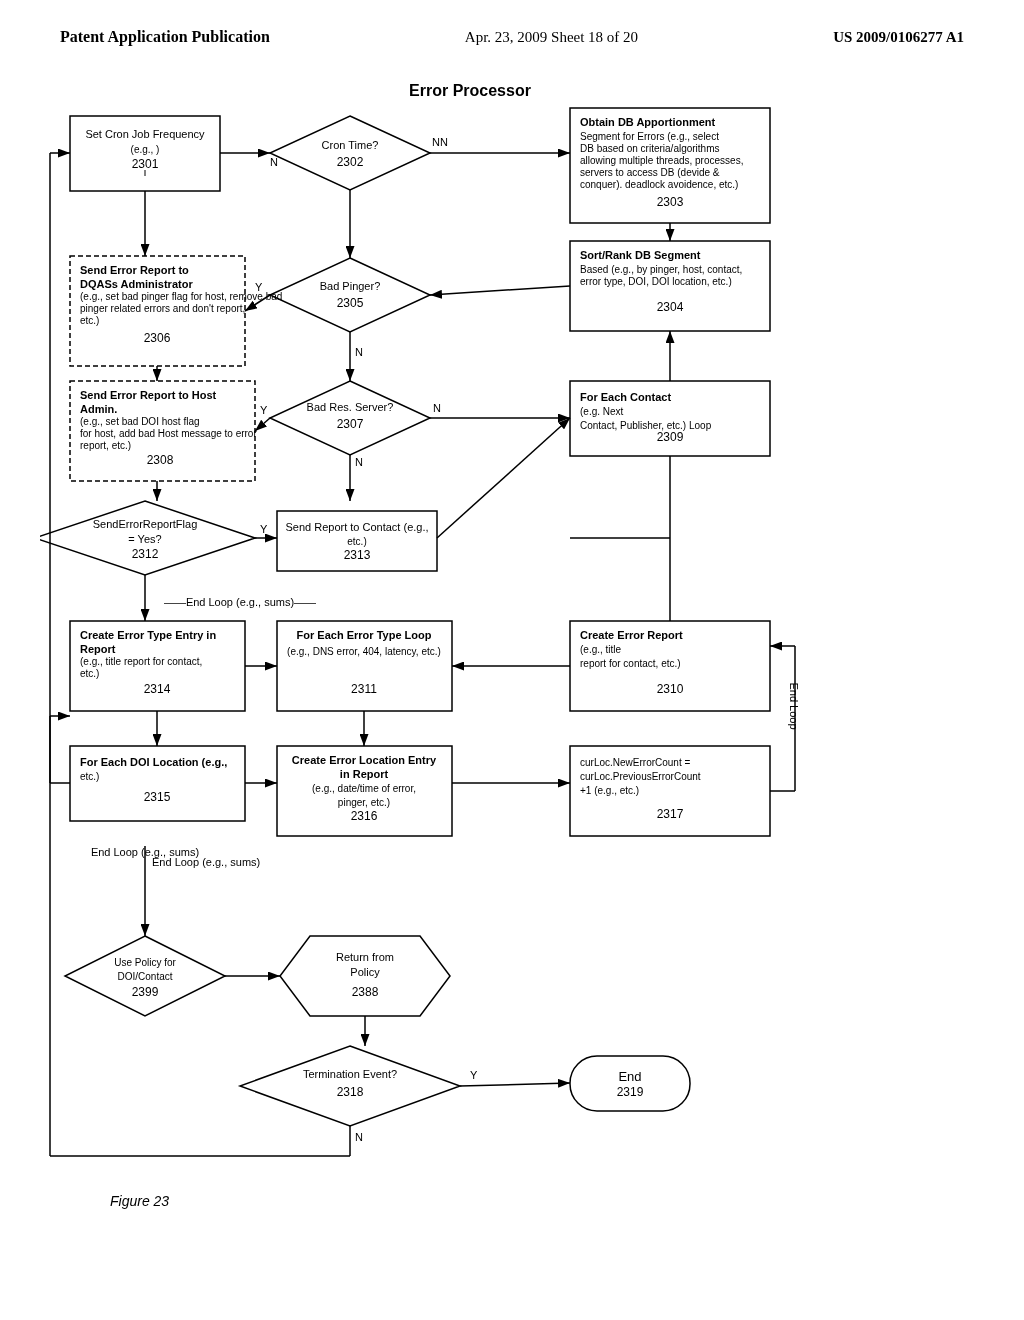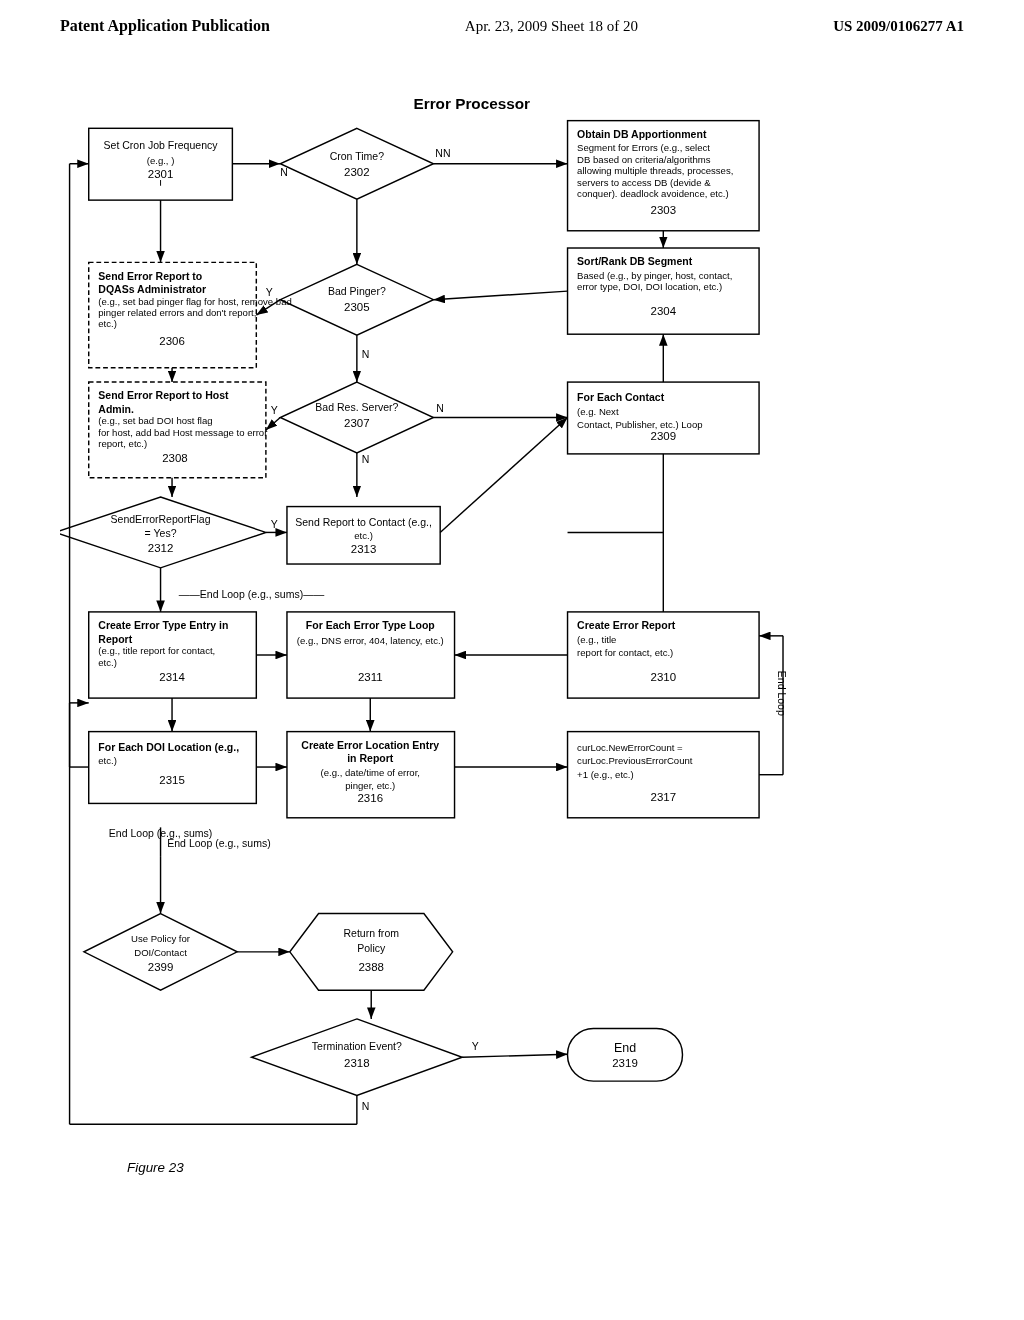--- a/index.html
+++ b/index.html
@@ -8,39 +8,39 @@
       height: 1320px;
       background: #fff;
       font-family: 'Times New Roman', Times, serif;
       overflow: hidden;
       position: relative;
     }
     .page-header {
       display: flex;
       justify-content: space-between;
       align-items: baseline;
-      padding: 17px 60px 10px 60px;
+      padding: 28px 60px 10px 60px;
       font-size: 15px;
     }
     .header-left {
       font-weight: bold;
       font-size: 16px;
     }
     .header-center {
       font-size: 15px;
     }
     .header-right {
       font-size: 15px;
       font-weight: bold;
     }
     .diagram-area {
       position: relative;
       width: 100%;
       height: 1220px;
-      padding: 10px 60px;
+      padding: 10px 40px;
     }
     svg {
       width: 100%;
       height: 100%;
     }
   </style>
 </head>
 <body>
 
 <div class="page-header">

